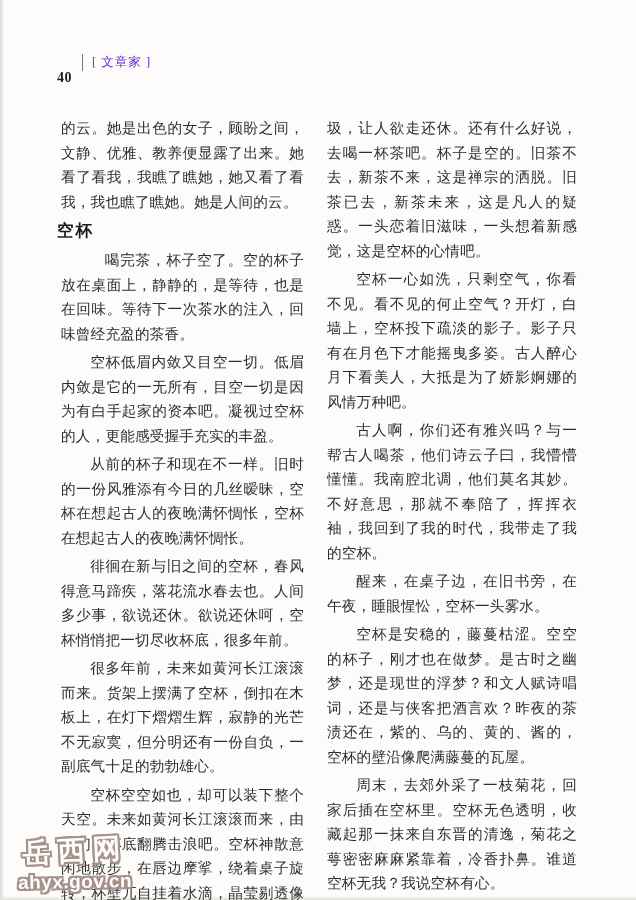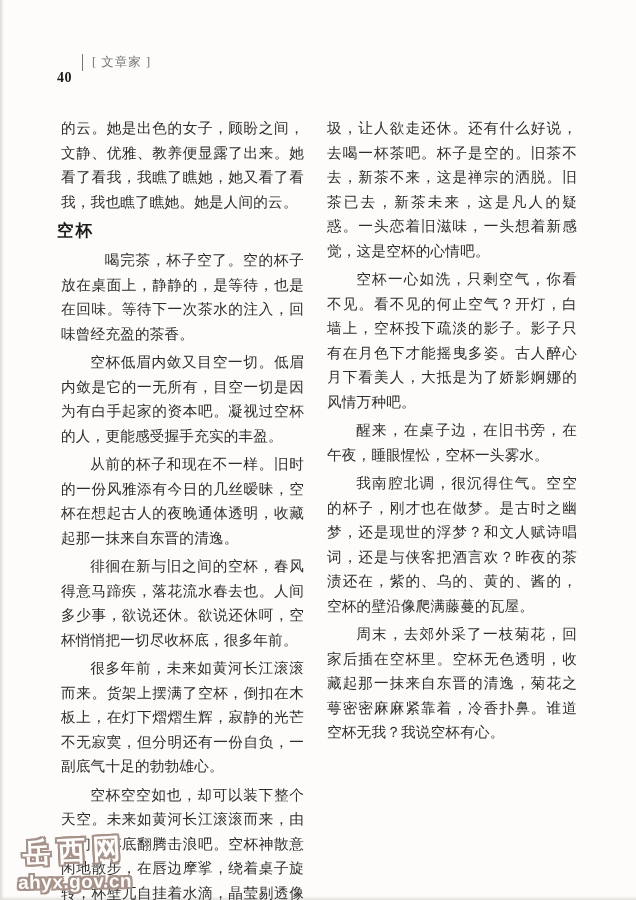--- a/index.html
+++ b/index.html
@@ -44,21 +44,21 @@
   }
   .header-divider {
     display: inline-block;
     width: 1px;
     height: 17px;
     background: #777;
     margin: 0 9px 0 10px;
   }
   .section-label {
     font-size: 12.5px;
-    color: #737373;
+    color: #6d28d9;
     letter-spacing: 1px;
   }
   
   .content {
     position: absolute;
     left: 57px;
     top: 112px;
     width: 524px;
     display: flex;
     gap: 15px;
@@ -133,31 +133,32 @@
   <span class="header-divider"></span>
   <span class="section-label">[ 文章家 ]</span>
 </header>
 
 <main class="content">
   <div class="col col-left">
     <p class="noindent">的云。她是出色的女子，顾盼之间，文静、优雅、教养便显露了出来。她看了看我，我瞧了瞧她，她又看了看我，我也瞧了瞧她。她是人间的云。</p>
     <h2 class="article-title">空杯</h2>
     <p class="indent3">喝完茶，杯子空了。空的杯子放在桌面上，静静的，是等待，也是在回味。等待下一次茶水的注入，回味曾经充盈的茶香。</p>
     <p>空杯低眉内敛又目空一切。低眉内敛是它的一无所有，目空一切是因为有白手起家的资本吧。凝视过空杯的人，更能感受握手充实的丰盈。</p>
-    <p>从前的杯子和现在不一样。旧时的一份风雅添有今日的几丝暧昧，空杯在想起古人的夜晚通体透明，收藏起那一抹来自东晋的清逸。</p>
+    <p>从前的杯子和现在不一样。旧时的一份风雅添有今日的几丝暧昧，空杯在想起古人的夜晚满怀惆怅，空杯在想起古人的夜晚满怀惆怅。</p>
     <p>徘徊在新与旧之间的空杯，春风得意马蹄疾，落花流水春去也。人间多少事，欲说还休。欲说还休呵，空杯悄悄把一切尽收杯底，很多年前。</p>
     <p>很多年前，未来如黄河长江滚滚而来。货架上摆满了空杯，倒扣在木板上，在灯下熠熠生辉，寂静的光芒不无寂寞，但分明还有一份自负，一副底气十足的勃勃雄心。</p>
     <p>空杯空空如也，却可以装下整个天空。未来如黄河长江滚滚而来，由它们在杯底翻腾击浪吧。空杯神散意闲地散步，在唇边摩挲，绕着桌子旋转，杯壁兀自挂着水滴，晶莹剔透像草上的露珠，抑或是女人的眼泪。</p>
 
   </div>
   <div class="col col-right">
     <p class="noindent">圾，让人欲走还休。还有什么好说，去喝一杯茶吧。杯子是空的。旧茶不去，新茶不来，这是禅宗的洒脱。旧茶已去，新茶未来，这是凡人的疑惑。一头恋着旧滋味，一头想着新感觉，这是空杯的心情吧。</p>
     <p>空杯一心如洗，只剩空气，你看不见。看不见的何止空气？开灯，白墙上，空杯投下疏淡的影子。影子只有在月色下才能摇曳多姿。古人醉心月下看美人，大抵是为了娇影婀娜的风情万种吧。</p>
+    <p>古人啊，你们还有雅兴吗？与一帮古人喝茶，他们诗云子曰，我懵懵懂懂。我南腔北调，他们莫名其妙。不好意思，那就不奉陪了，挥挥衣袖，我回到了我的时代，我带走了我的空杯。</p>
     <p>醒来，在桌子边，在旧书旁，在午夜，睡眼惺忪，空杯一头雾水。</p>
-    <p>我南腔北调，很沉得住气。空空的杯子，刚才也在做梦。是古时之幽梦，还是现世的浮梦？和文人赋诗唱词，还是与侠客把酒言欢？昨夜的茶渍还在，紫的、乌的、黄的、酱的，空杯的壁沿像爬满藤蔓的瓦屋。</p>
+    <p>空杯是安稳的，藤蔓枯涩。空空的杯子，刚才也在做梦。是古时之幽梦，还是现世的浮梦？和文人赋诗唱词，还是与侠客把酒言欢？昨夜的茶渍还在，紫的、乌的、黄的、酱的，空杯的壁沿像爬满藤蔓的瓦屋。</p>
     <p>周末，去郊外采了一枝菊花，回家后插在空杯里。空杯无色透明，收藏起那一抹来自东晋的清逸，菊花之萼密密麻麻紧靠着，冷香扑鼻。谁道空杯无我？我说空杯有心。</p>
   </div>
 </main>
 
 <div class="watermark">
   <div class="wm-cn">岳西网</div>
   <div class="wm-url">ahyx.gov.cn</div>
 </div>
 
 </body></html>

